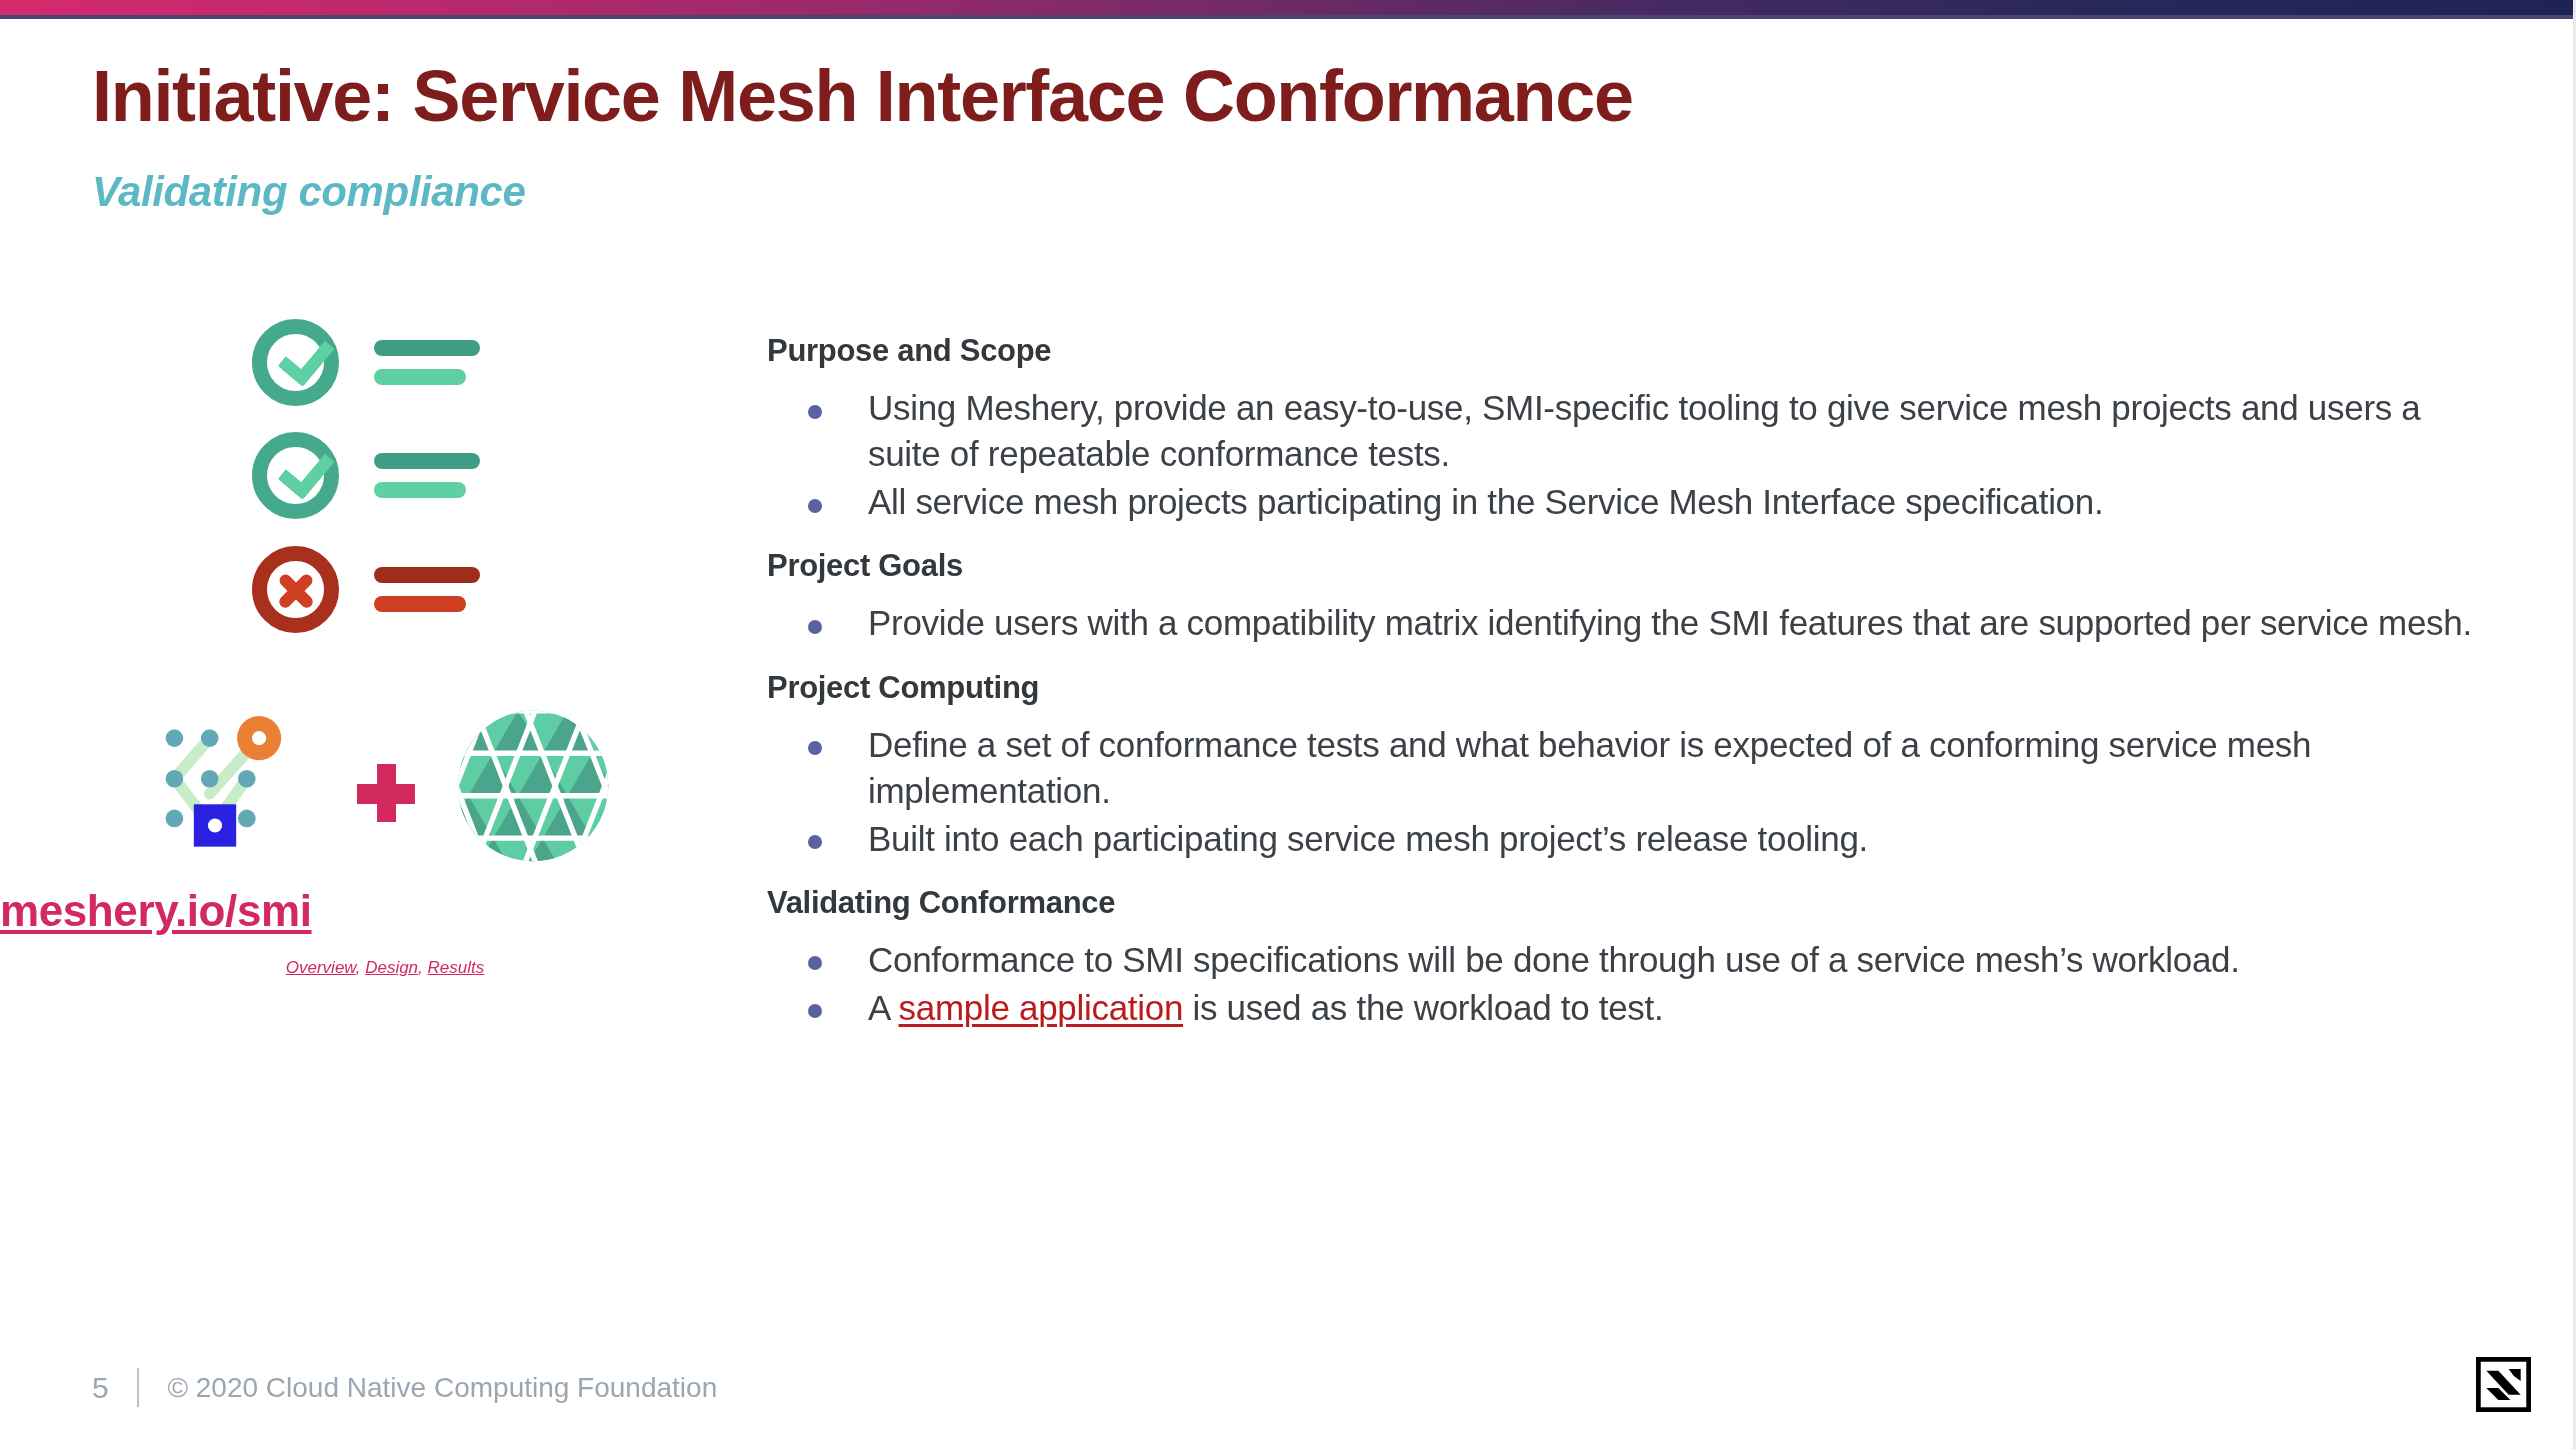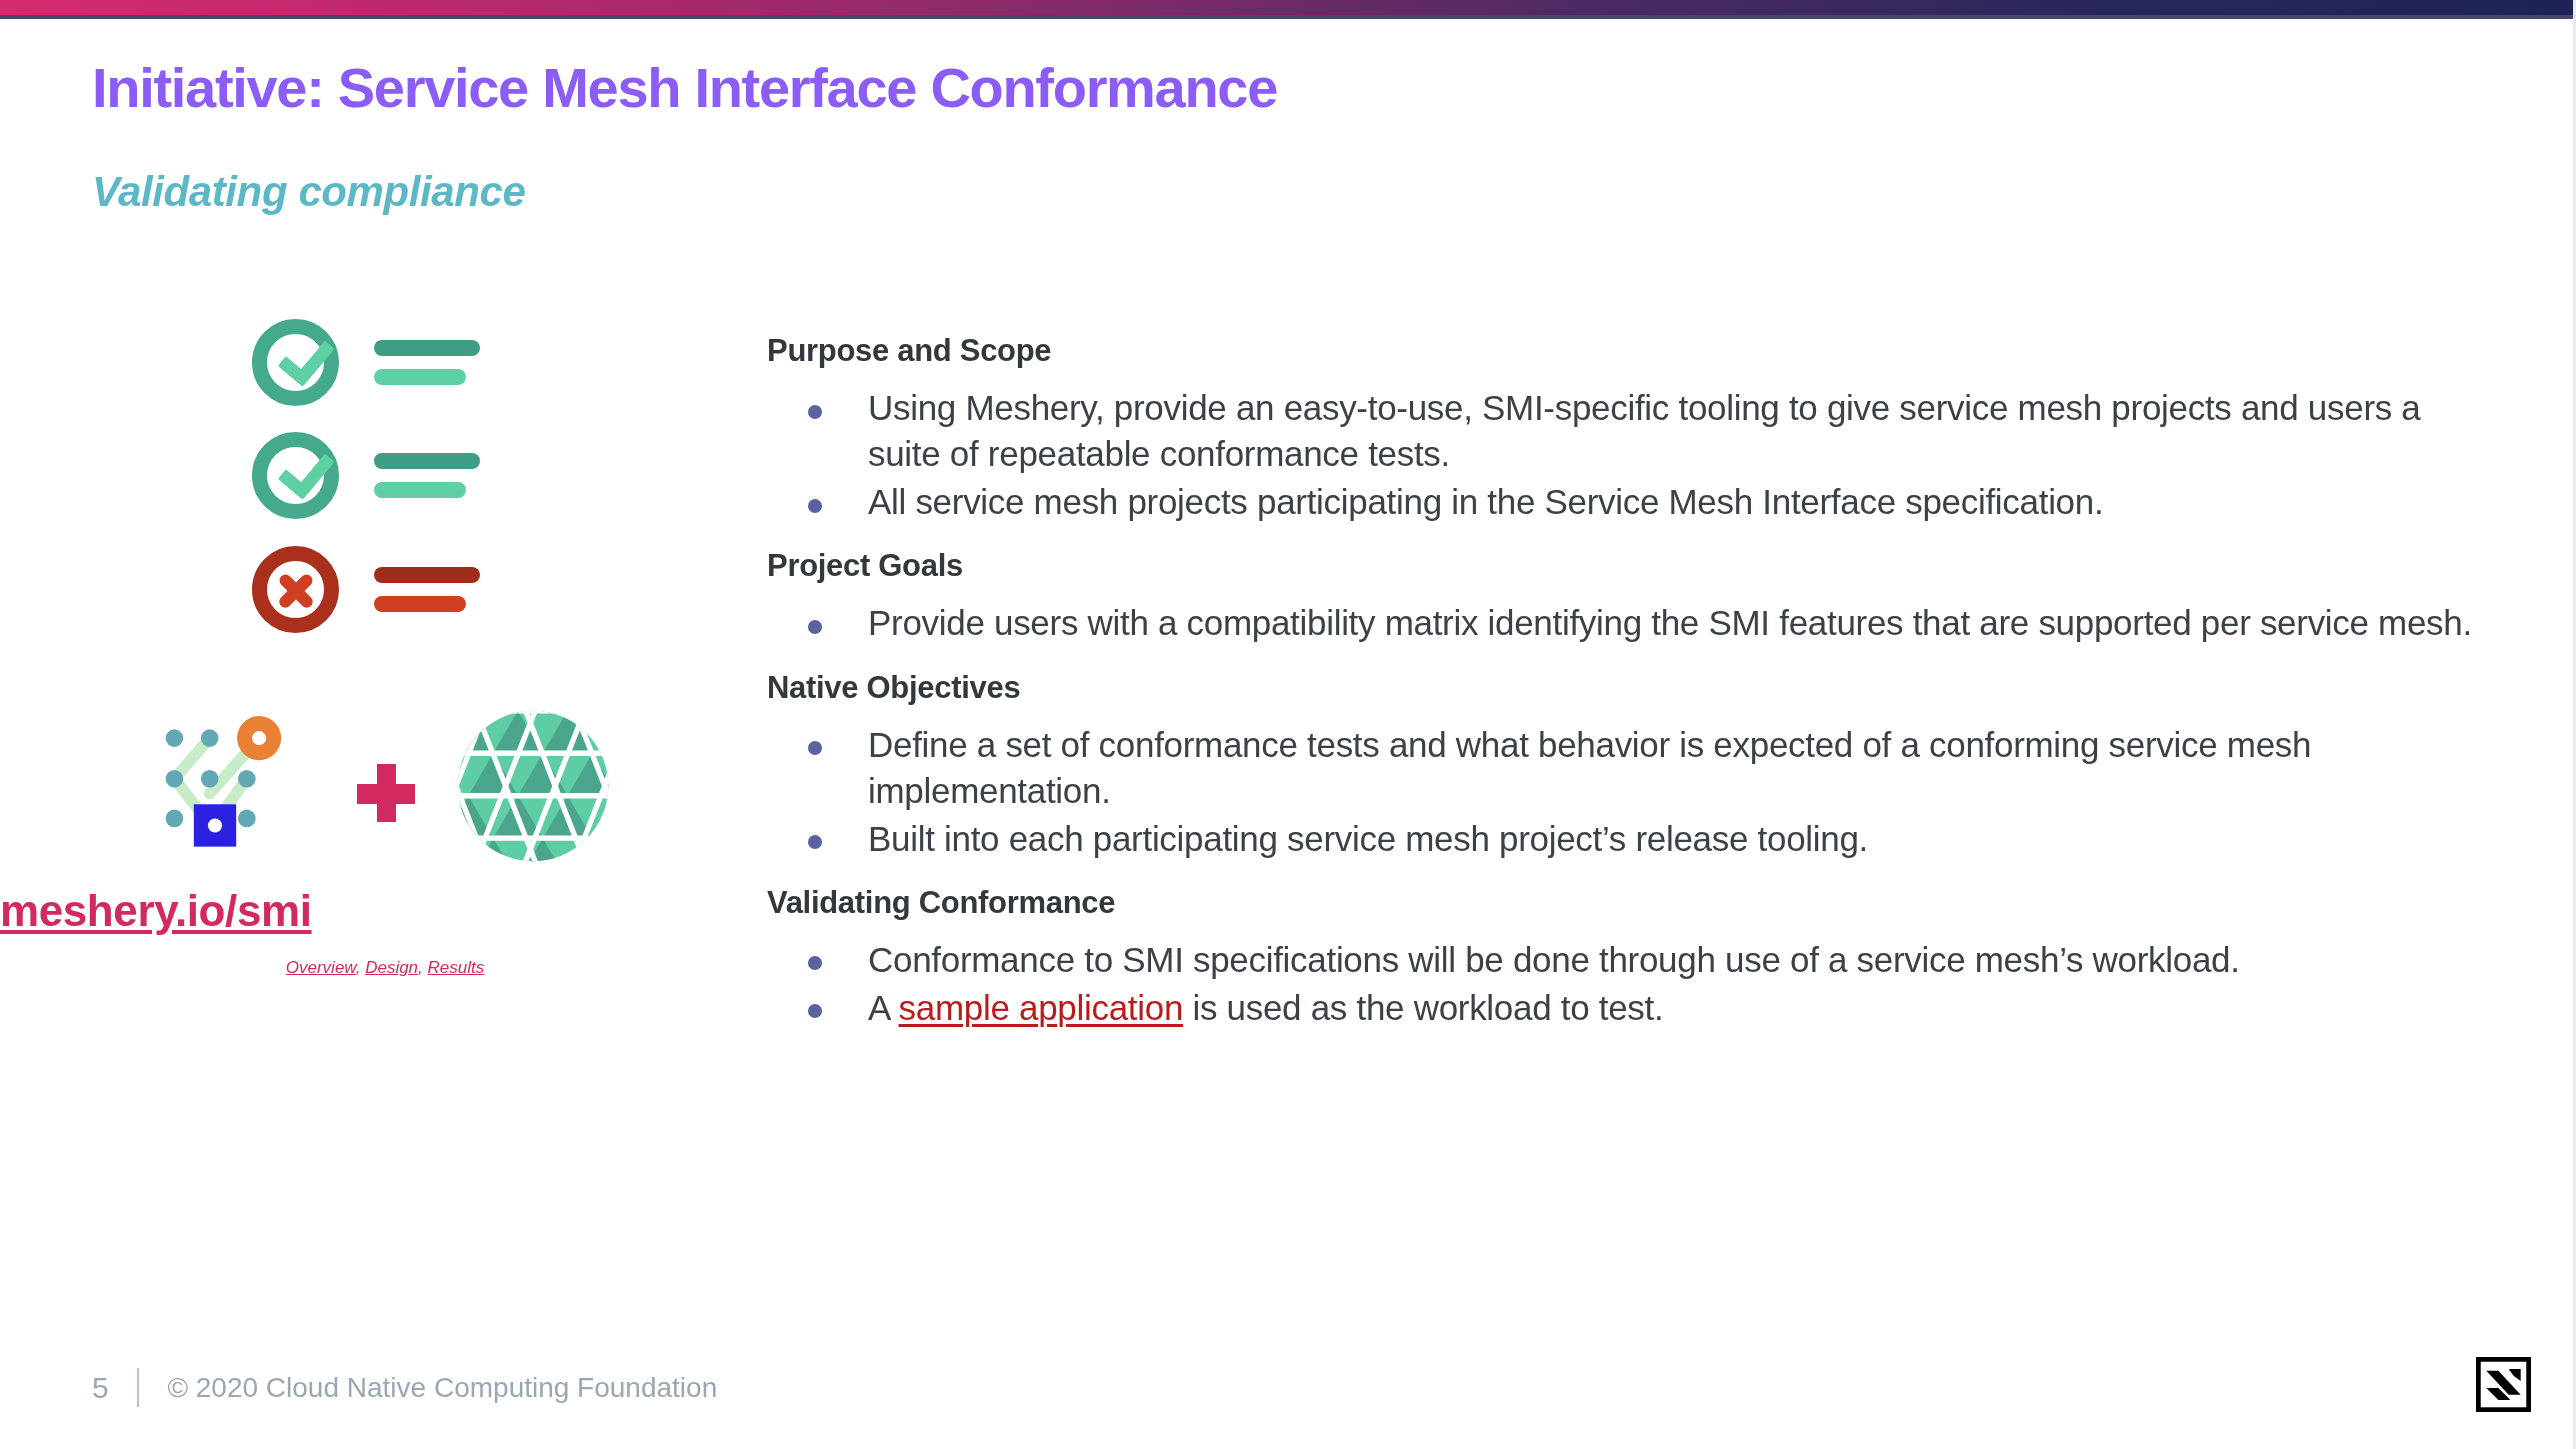--- a/index.html
+++ b/index.html
@@ -32,24 +32,24 @@
     left: 0; top: 15px;
     width: 2576px; height: 3.5px;
     background: #23275c;
     opacity: .85;
   }
 
   
   .title {
     position: absolute;
     left: 92px; top: 55px;
-    font-size: 56px;
+    font-size: 72px;
     font-weight: 700;
     letter-spacing: -1.3px;
-    color: #8b5cf6;
+    color: #7f1d1d;
     white-space: nowrap;
   }
   .subtitle {
     position: absolute;
     left: 92px; top: 168px;
     font-size: 42px;
     font-weight: 700;
     font-style: italic;
     letter-spacing: -0.4px;
     color: #5cb8c5;
@@ -381,21 +381,21 @@
     </div>
 
     <div class="section">
       <div class="sec-head">Project Goals</div>
       <ul class="bullets">
         <li>Provide users with a compatibility matrix identifying the SMI features that are supported per service mesh.</li>
       </ul>
     </div>
 
     <div class="section">
-      <div class="sec-head">Native Objectives</div>
+      <div class="sec-head">Project Computing</div>
       <ul class="bullets">
         <li>Define a set of conformance tests and what behavior is expected of a conforming service mesh implementation.</li>
         <li>Built into each participating service mesh project’s release tooling.</li>
       </ul>
     </div>
 
     <div class="section">
       <div class="sec-head">Validating Conformance</div>
       <ul class="bullets">
         <li>Conformance to SMI specifications will be done through use of a service mesh’s workload.</li>

